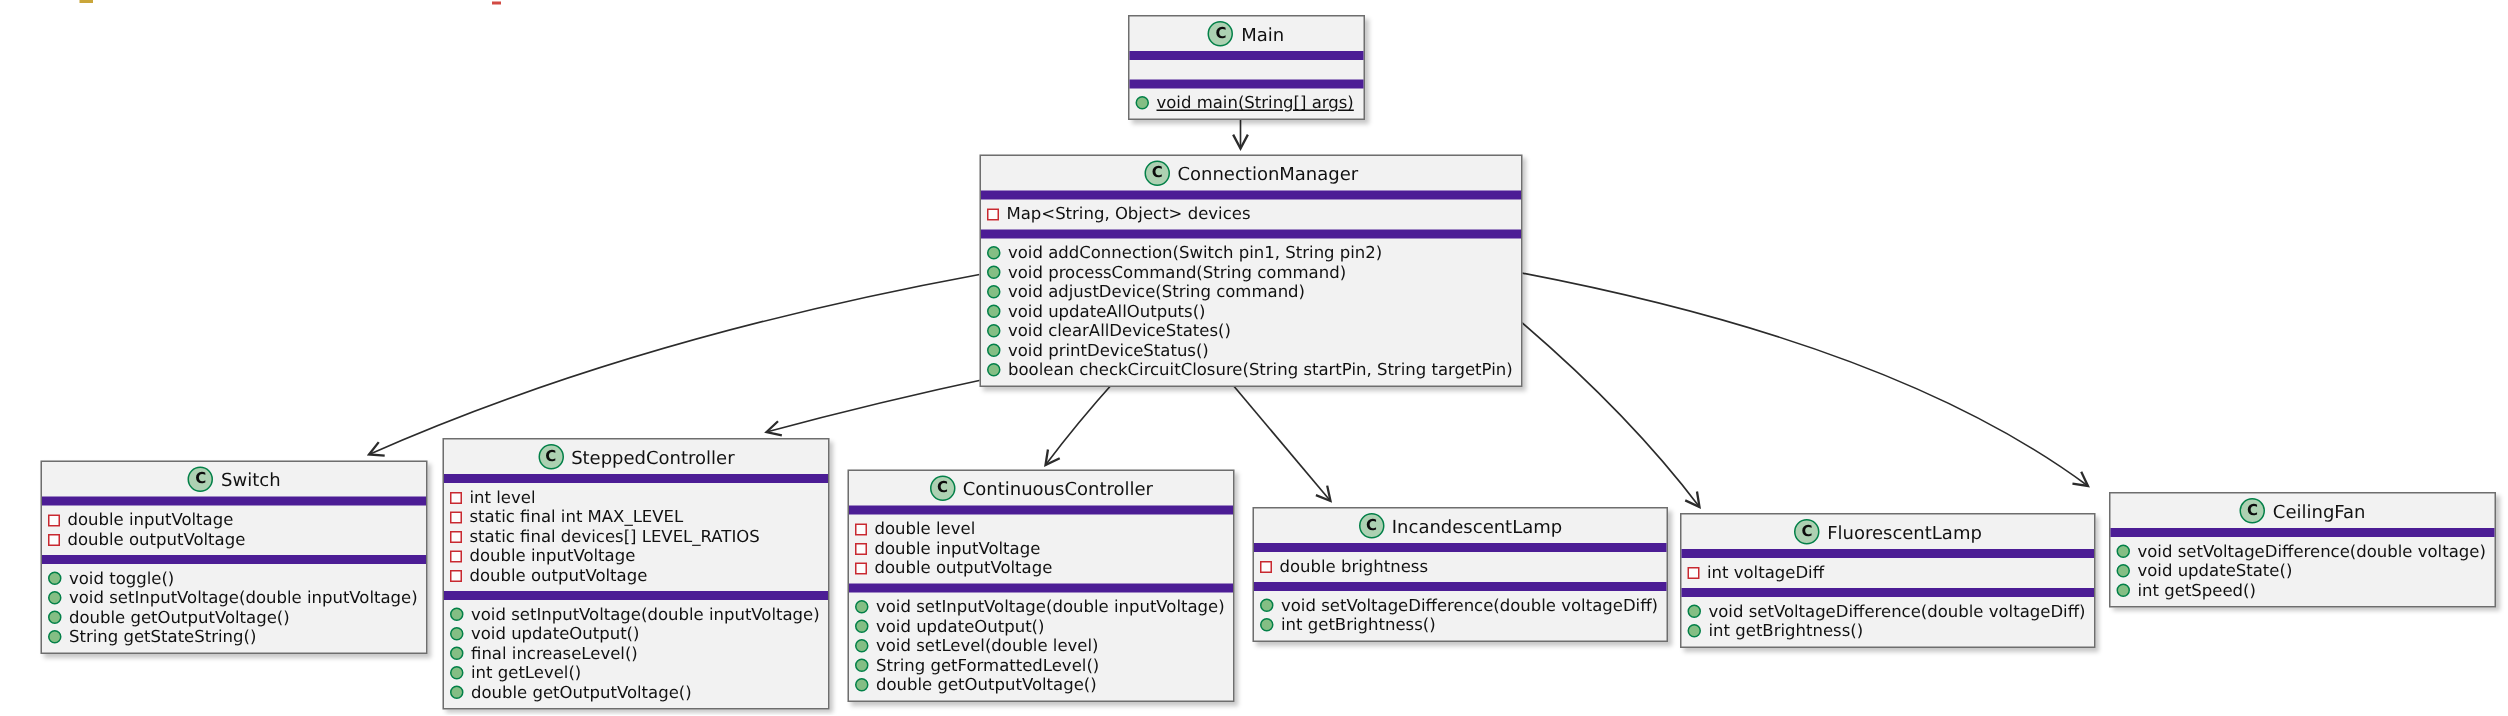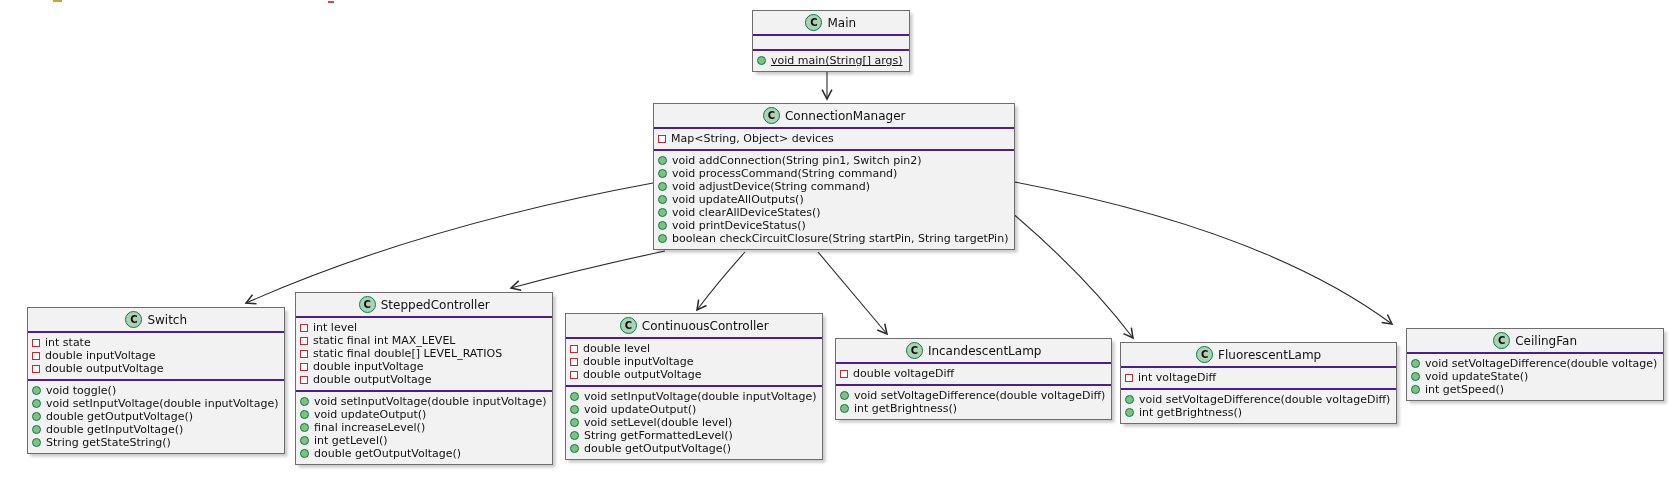--- a/index.html
+++ b/index.html
@@ -22,21 +22,21 @@
   .ctitle {
     display:flex; align-items:center; justify-content:center; gap:5px;
     padding:3px 8px 3px 8px; font-size:12px;
   }
   .cicon {
     display:inline-flex; align-items:center; justify-content:center;
     width:15px; height:15px; border-radius:50%;
     background:#ADD1B2; border:1px solid #038048;
     font-size:10px; font-weight:bold; color:#0d0d0d; flex:0 0 auto;
   }
-  .compartment { border-top:2px solid #4c1d95; padding:3px 6px 4px 4px; min-height:6px; }
+  .compartment { border-top:6px solid #4c1d95; padding:3px 6px 4px 4px; min-height:6px; }
   .member { display:flex; align-items:center; gap:5px; line-height:13px; }
   .icon-square {
     width:6px; height:6px; flex:0 0 auto;
     border:1px solid #C82930; background:#fdfdfd;
   }
   .icon-circle {
     width:7px; height:7px; flex:0 0 auto; border-radius:50%;
     border:1px solid #038048; background:#84BE84;
   }
   .mtext.static { text-decoration:underline; }
@@ -97,21 +97,21 @@
     </div>
     <div class="compartment">
         <div class="member">
           <span class="icon-square"></span>
           <span class="mtext">Map&lt;String, Object&gt; devices</span>
         </div>
       </div>
     <div class="compartment">
         <div class="member">
           <span class="icon-circle"></span>
-          <span class="mtext">void addConnection(String pin1, Switch pin2)</span>
+          <span class="mtext">void addConnection(Switch pin1, String pin2)</span>
         </div>
         <div class="member">
           <span class="icon-circle"></span>
           <span class="mtext">void processCommand(String command)</span>
         </div>
         <div class="member">
           <span class="icon-circle"></span>
           <span class="mtext">void adjustDevice(String command)</span>
         </div>
         <div class="member">
@@ -133,24 +133,20 @@
       </div>
   </div>
     <div class="classbox cls-switch">
     <div class="ctitle">
       <span class="cicon">C</span>
       <span>Switch</span>
     </div>
     <div class="compartment">
         <div class="member">
           <span class="icon-square"></span>
-          <span class="mtext">int state</span>
-        </div>
-        <div class="member">
-          <span class="icon-square"></span>
           <span class="mtext">double inputVoltage</span>
         </div>
         <div class="member">
           <span class="icon-square"></span>
           <span class="mtext">double outputVoltage</span>
         </div>
       </div>
     <div class="compartment">
         <div class="member">
           <span class="icon-circle"></span>
@@ -159,45 +155,41 @@
         <div class="member">
           <span class="icon-circle"></span>
           <span class="mtext">void setInputVoltage(double inputVoltage)</span>
         </div>
         <div class="member">
           <span class="icon-circle"></span>
           <span class="mtext">double getOutputVoltage()</span>
         </div>
         <div class="member">
           <span class="icon-circle"></span>
-          <span class="mtext">double getInputVoltage()</span>
-        </div>
-        <div class="member">
-          <span class="icon-circle"></span>
           <span class="mtext">String getStateString()</span>
         </div>
       </div>
   </div>
     <div class="classbox cls-steppedcontroller">
     <div class="ctitle">
       <span class="cicon">C</span>
       <span>SteppedController</span>
     </div>
     <div class="compartment">
         <div class="member">
           <span class="icon-square"></span>
           <span class="mtext">int level</span>
         </div>
         <div class="member">
           <span class="icon-square"></span>
           <span class="mtext">static final int MAX_LEVEL</span>
         </div>
         <div class="member">
           <span class="icon-square"></span>
-          <span class="mtext">static final double[] LEVEL_RATIOS</span>
+          <span class="mtext">static final devices[] LEVEL_RATIOS</span>
         </div>
         <div class="member">
           <span class="icon-square"></span>
           <span class="mtext">double inputVoltage</span>
         </div>
         <div class="member">
           <span class="icon-square"></span>
           <span class="mtext">double outputVoltage</span>
         </div>
       </div>
@@ -267,21 +259,21 @@
       </div>
   </div>
     <div class="classbox cls-incandescentlamp">
     <div class="ctitle">
       <span class="cicon">C</span>
       <span>IncandescentLamp</span>
     </div>
     <div class="compartment">
         <div class="member">
           <span class="icon-square"></span>
-          <span class="mtext">double voltageDiff</span>
+          <span class="mtext">double brightness</span>
         </div>
       </div>
     <div class="compartment">
         <div class="member">
           <span class="icon-circle"></span>
           <span class="mtext">void setVoltageDifference(double voltageDiff)</span>
         </div>
         <div class="member">
           <span class="icon-circle"></span>
           <span class="mtext">int getBrightness()</span>

